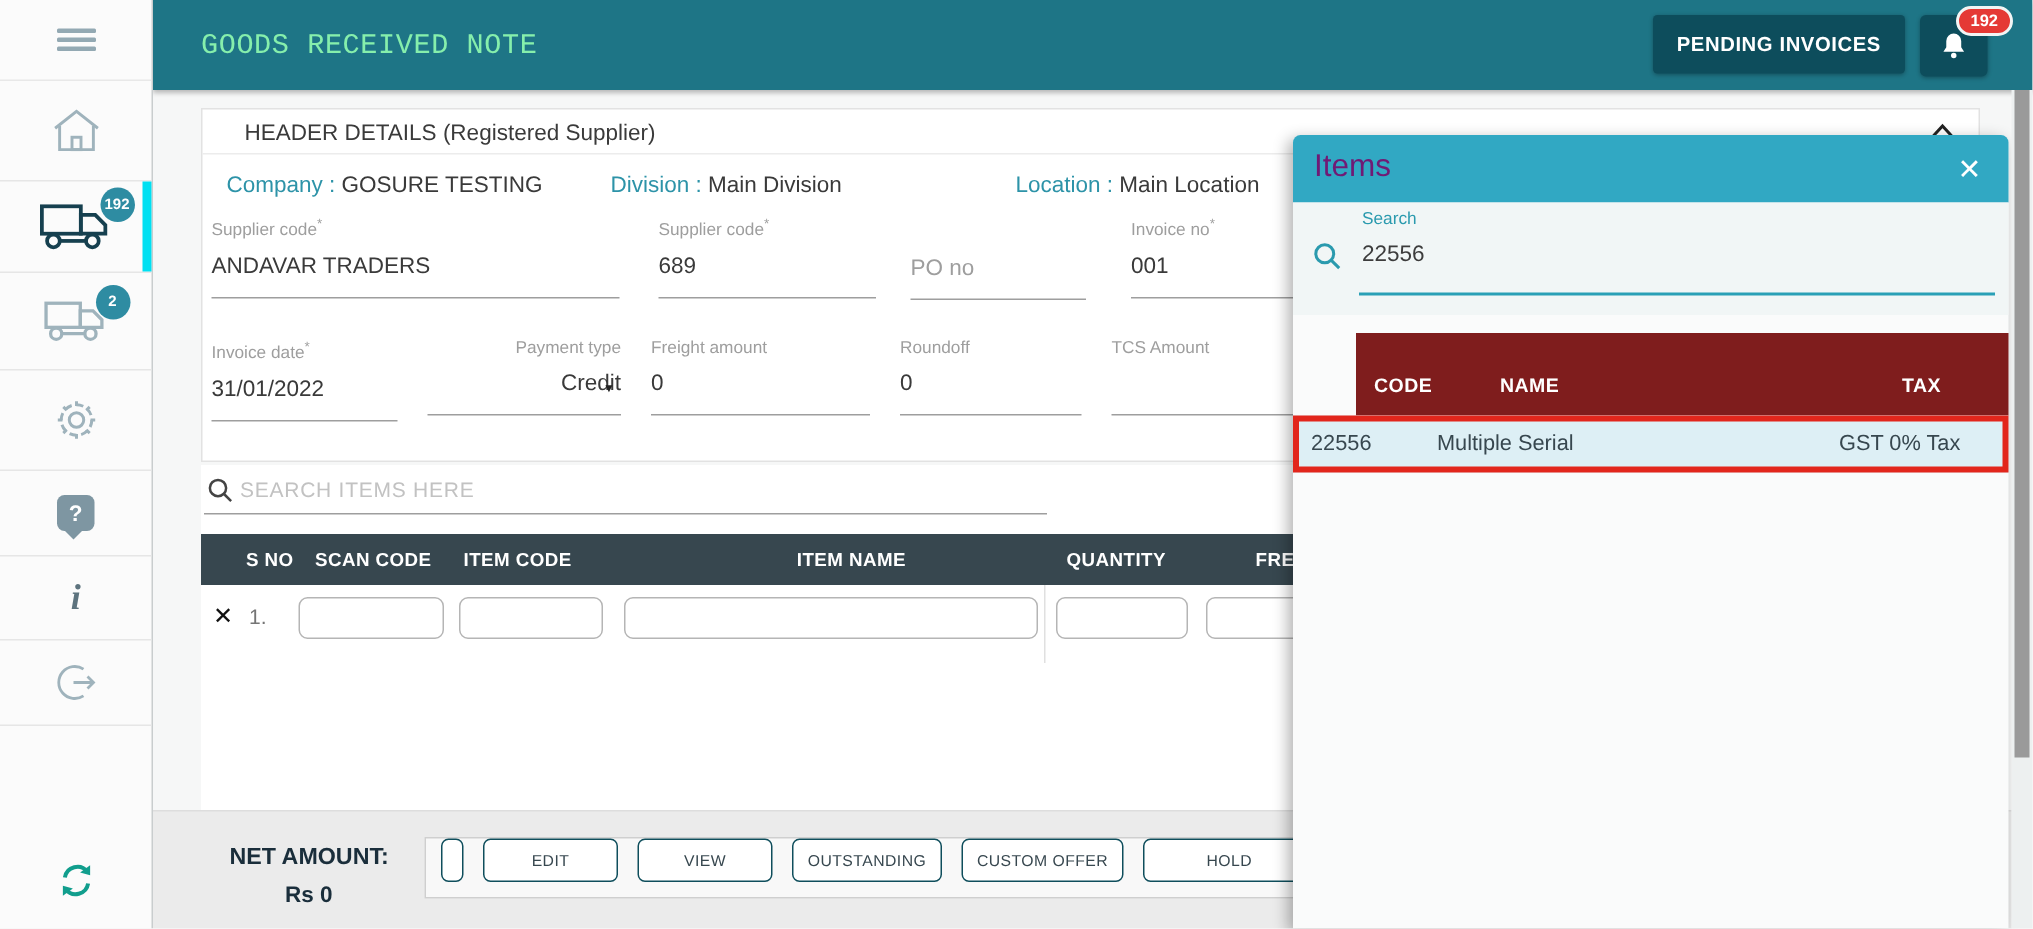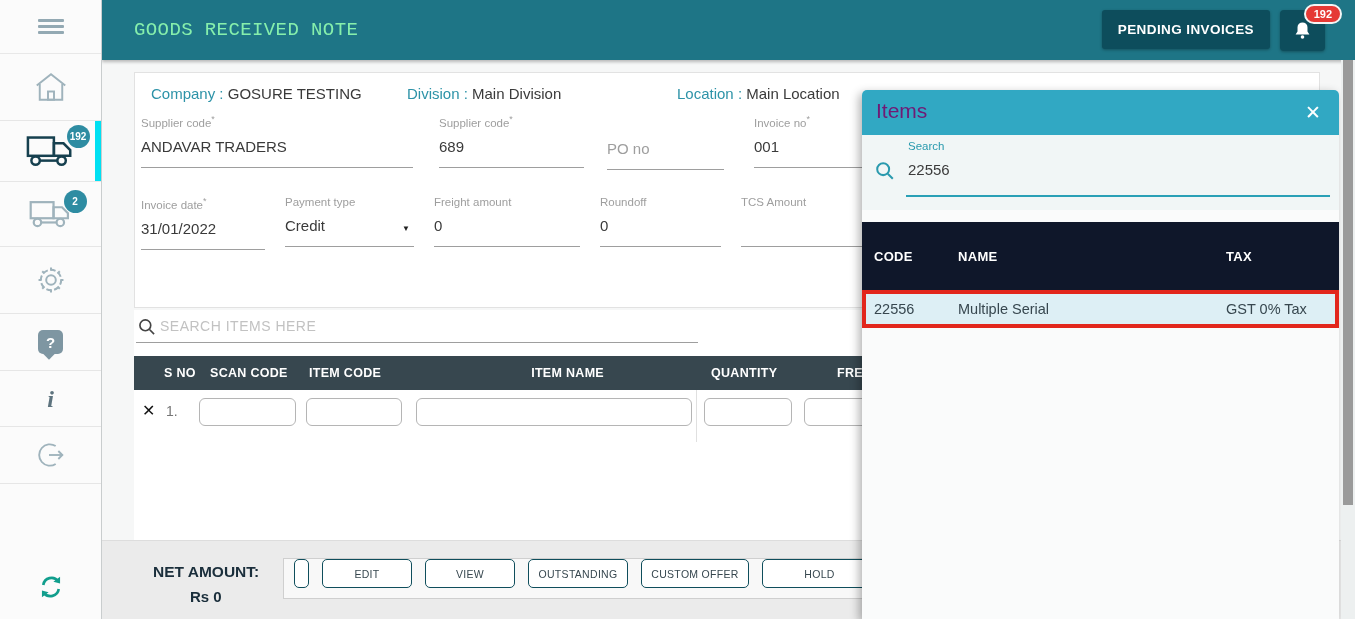--- a/index.html
+++ b/index.html
@@ -51,21 +51,21 @@
   .frow1 { margin-top:10px; } .frow2 { margin-top:26px; }
   .mfield { position:relative; }
   .mlabel { font-size:11.5px; color:#9e9e9e; }
   .mlabel sup { font-size:9px; }
   .mvalue { font-size:15px; color:#3a3a3a; margin-top:9px; height:20px; white-space:nowrap; }
   .mvalue.ph { color:#9e9e9e; }
   .munder { border-bottom:1px solid #9e9e9e; margin-top:9px; }
   .dd-arrow { position:absolute; right:4px; top:28px; font-size:8px; color:#222; }
   .f-supname { width:272px; margin-right:26px; } .f-supcode { width:145px; margin-right:23px; }
   .f-pono { width:117px; margin-right:30px; padding-top:17px; } .f-invno { width:200px; }
-  .f-invdate { width:124px; margin-right:20px; } .f-paytype { width:129px; margin-right:20px; }
+  .f-invdate { width:124px; margin-right:20px; } .f-paytype { width:129px; margin-right:20px;text-align:right; }
   .f-freight { width:146px; margin-right:20px; } .f-round { width:121px; margin-right:20px; } .f-tcs { width:160px; }
 
   
   .card-items { position:absolute; left:134px; top:310px; width:1186px; height:230px; background:#fff; z-index:1; }
   .search-row { position:relative; height:36px; }
   .search-row svg { position:absolute; left:3px; top:7px; color:#444; }
   .search-input { position:absolute; left:26px; top:4px; width:536px; border:none; outline:none; background:transparent;
     font-family:inherit; font-size:14px; color:#3a3a3a; letter-spacing:.5px; padding:4px 0; }
   .search-input::placeholder { color:#c2c2c2; }
   .search-underline { position:absolute; left:2px; top:32px; width:562px; border-bottom:1px solid #9e9e9e; }
@@ -98,21 +98,21 @@
     border-radius:5px 5px 0 0; box-shadow:-3px 3px 10px rgba(0,0,0,.3); }
   .ip-header { position:relative; height:45px; background:#31a8c3; border-radius:5px 5px 0 0; }
   .ip-title { position:absolute; left:14px; top:9px; color:#701a75; font-size:21px; }
   .ip-close { position:absolute; right:18px; top:11px; color:#fff; font-size:19px; cursor:pointer; }
   .ip-search { position:relative; height:75px; background:#f1f6f6; }
   .ip-search-label { position:absolute; left:46px; top:5px; font-size:11.5px; color:#2a9aae; }
   .ip-search svg { position:absolute; left:12px; top:25px; color:#2a9aae; }
   .ip-search-input { position:absolute; left:46px; top:22px; width:400px; border:none; outline:none; background:transparent;
     font-family:inherit; font-size:15px; color:#3c3c3c; padding:4px 0; }
   .ip-underline { position:absolute; left:44px; right:9px; top:60px; border-bottom:2px solid #2aa0b6; }
-  .ip-grid-head { position:relative; margin-top:12px; height:68px; background:#0f172a; color:#fff; font-size:13px; font-weight:bold; letter-spacing:.3px; }
+  .ip-grid-head { position:relative; margin-top:12px; height:55px; background:#7f1d1d; color:#fff; font-size:13px; font-weight:bold; letter-spacing:.3px;margin-left:42px; }
   .ip-grid-head span { position:absolute; top:27px; }
   .ipc-code { left:12px; } .ipc-name { left:96px; } .ipc-tax { left:364px; }
   .ip-row { position:relative; height:38px; background:#ddeff5; border:4px solid #e2261c; font-size:14.5px; color:#37474f; cursor:pointer; }
   .ip-row span { position:absolute; top:7px; }
   .ipr-code { left:8px; } .ipr-name { left:92px; } .ipr-tax { left:360px; }
 </style>
 </head>
 <body>
 
 <div class="screen">
@@ -203,20 +203,28 @@
         <svg width="23" height="24" viewBox="0 0 24 24" fill="#fff">
           <path d="M12 3a5.2 5.2 0 0 0-5.2 5.2v4.3L4.8 15.6h14.4l-2-3.1V8.2A5.2 5.2 0 0 0 12 3z"></path>
           <circle cx="12" cy="18.3" r="1.9"></circle>
         </svg>
         <span class="bell-badge">192</span>
       </button>
     </div>
   </div>
 
   <div class="card-hd">
+    <div class="hd-titlebar">
+      <div class="hd-title">HEADER DETAILS (Registered Supplier)</div>
+      <div class="hd-chevron">
+        <svg width="16" height="10" viewBox="0 0 16 10" fill="none" stroke="#222" stroke-width="2">
+            <polyline points="2,8.5 8,2 14,8.5"></polyline>
+          </svg>
+      </div>
+    </div>
 
     <div class="company-row">
       <div class="pair1"><span class="lab-teal">Company :</span>
         <span class="val-dark">GOSURE TESTING</span></div>
       <div class="pair2"><span class="lab-teal">Division :</span>
         <span class="val-dark">Main Division</span></div>
       <div><span class="lab-teal">Location :</span>
         <span class="val-dark">Main Location</span></div>
     </div>
 

